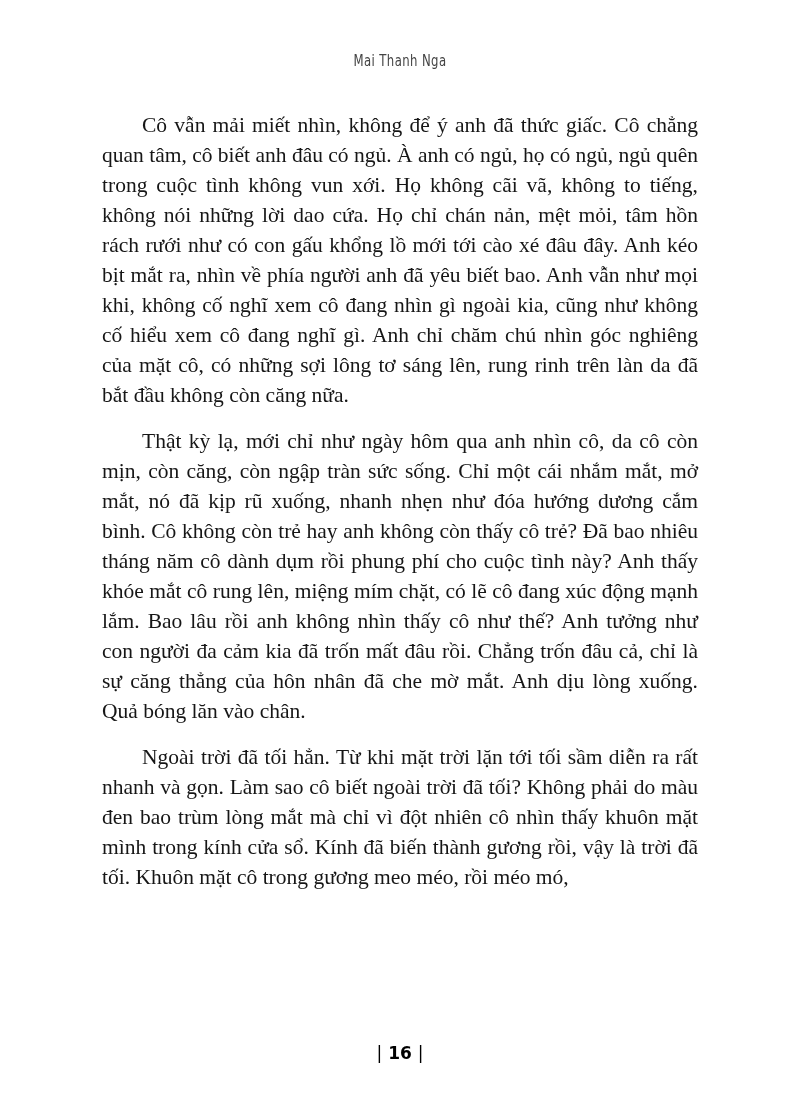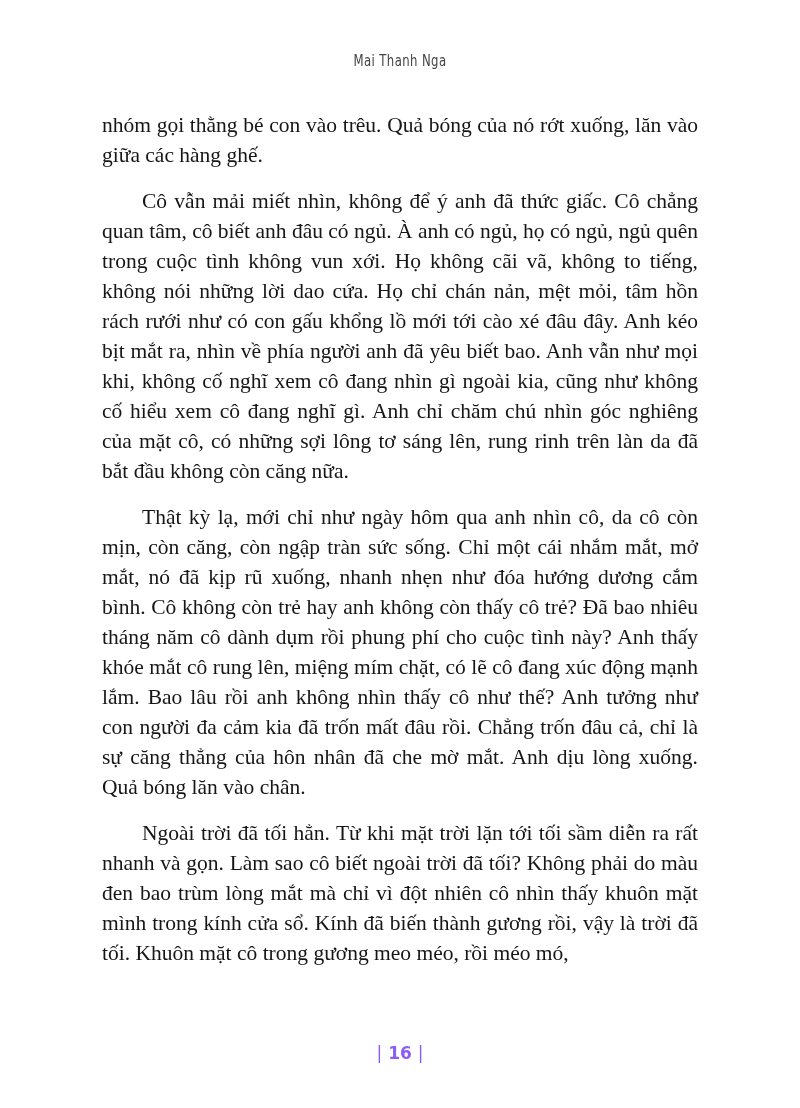--- a/index.html
+++ b/index.html
@@ -47,34 +47,33 @@
     }
     .page-number {
       position: absolute;
       top: 1043px;
       left: 0;
       width: 800px;
       text-align: center;
       font-family: "DejaVu Sans", sans-serif;
       font-size: 17px;
       font-weight: bold;
-      color: #8b5cf6;
+      color: #000000;
     }
     .page-number .bar {
       font-weight: normal;
       margin: 0 6px;
     }
   </style>
 </head>
 <body>
 
 <div class="running-header">Mai Thanh Nga</div>
 
 <div class="body-text">
-  <p class="continued">nhóm gọi thằng bé con vào trêu. Quả bóng của nó rớt xuống, lăn vào giữa các hàng ghế.</p>
   <p>Cô vẫn mải miết nhìn, không để ý anh đã thức giấc. Cô chẳng quan tâm, cô biết anh đâu có ngủ. À anh có ngủ, họ có ngủ, ngủ quên trong cuộc tình không vun xới. Họ không cãi vã, không to tiếng, không nói những lời dao cứa. Họ chỉ chán nản, mệt mỏi, tâm hồn rách rưới như có con gấu khổng lồ mới tới cào xé đâu đây. Anh kéo bịt mắt ra, nhìn về phía người anh đã yêu biết bao. Anh vẫn như mọi khi, không cố nghĩ xem cô đang nhìn gì ngoài kia, cũng như không cố hiểu xem cô đang nghĩ gì. Anh chỉ chăm chú nhìn góc nghiêng của mặt cô, có những sợi lông tơ sáng lên, rung rinh trên làn da đã bắt đầu không còn căng nữa.</p>
   <p>Thật kỳ lạ, mới chỉ như ngày hôm qua anh nhìn cô, da cô còn mịn, còn căng, còn ngập tràn sức sống. Chỉ một cái nhắm mắt, mở mắt, nó đã kịp rũ xuống, nhanh nhẹn như đóa hướng dương cắm bình. Cô không còn trẻ hay anh không còn thấy cô trẻ? Đã bao nhiêu tháng năm cô dành dụm rồi phung phí cho cuộc tình này? Anh thấy khóe mắt cô rung lên, miệng mím chặt, có lẽ cô đang xúc động mạnh lắm. Bao lâu rồi anh không nhìn thấy cô như thế? Anh tưởng như con người đa cảm kia đã trốn mất đâu rồi. Chẳng trốn đâu cả, chỉ là sự căng thẳng của hôn nhân đã che mờ mắt. Anh dịu lòng xuống. Quả bóng lăn vào chân.</p>
   <p>Ngoài trời đã tối hẳn. Từ khi mặt trời lặn tới tối sầm diễn ra rất nhanh và gọn. Làm sao cô biết ngoài trời đã tối? Không phải do màu đen bao trùm lòng mắt mà chỉ vì đột nhiên cô nhìn thấy khuôn mặt mình trong kính cửa sổ. Kính đã biến thành gương rồi, vậy là trời đã tối. Khuôn mặt cô trong gương meo méo, rồi méo mó,</p>
 </div>
 
 <div class="page-number">
   <span class="bar">|</span><span>16</span><span class="bar">|</span>
 </div>
 
 </body></html>

